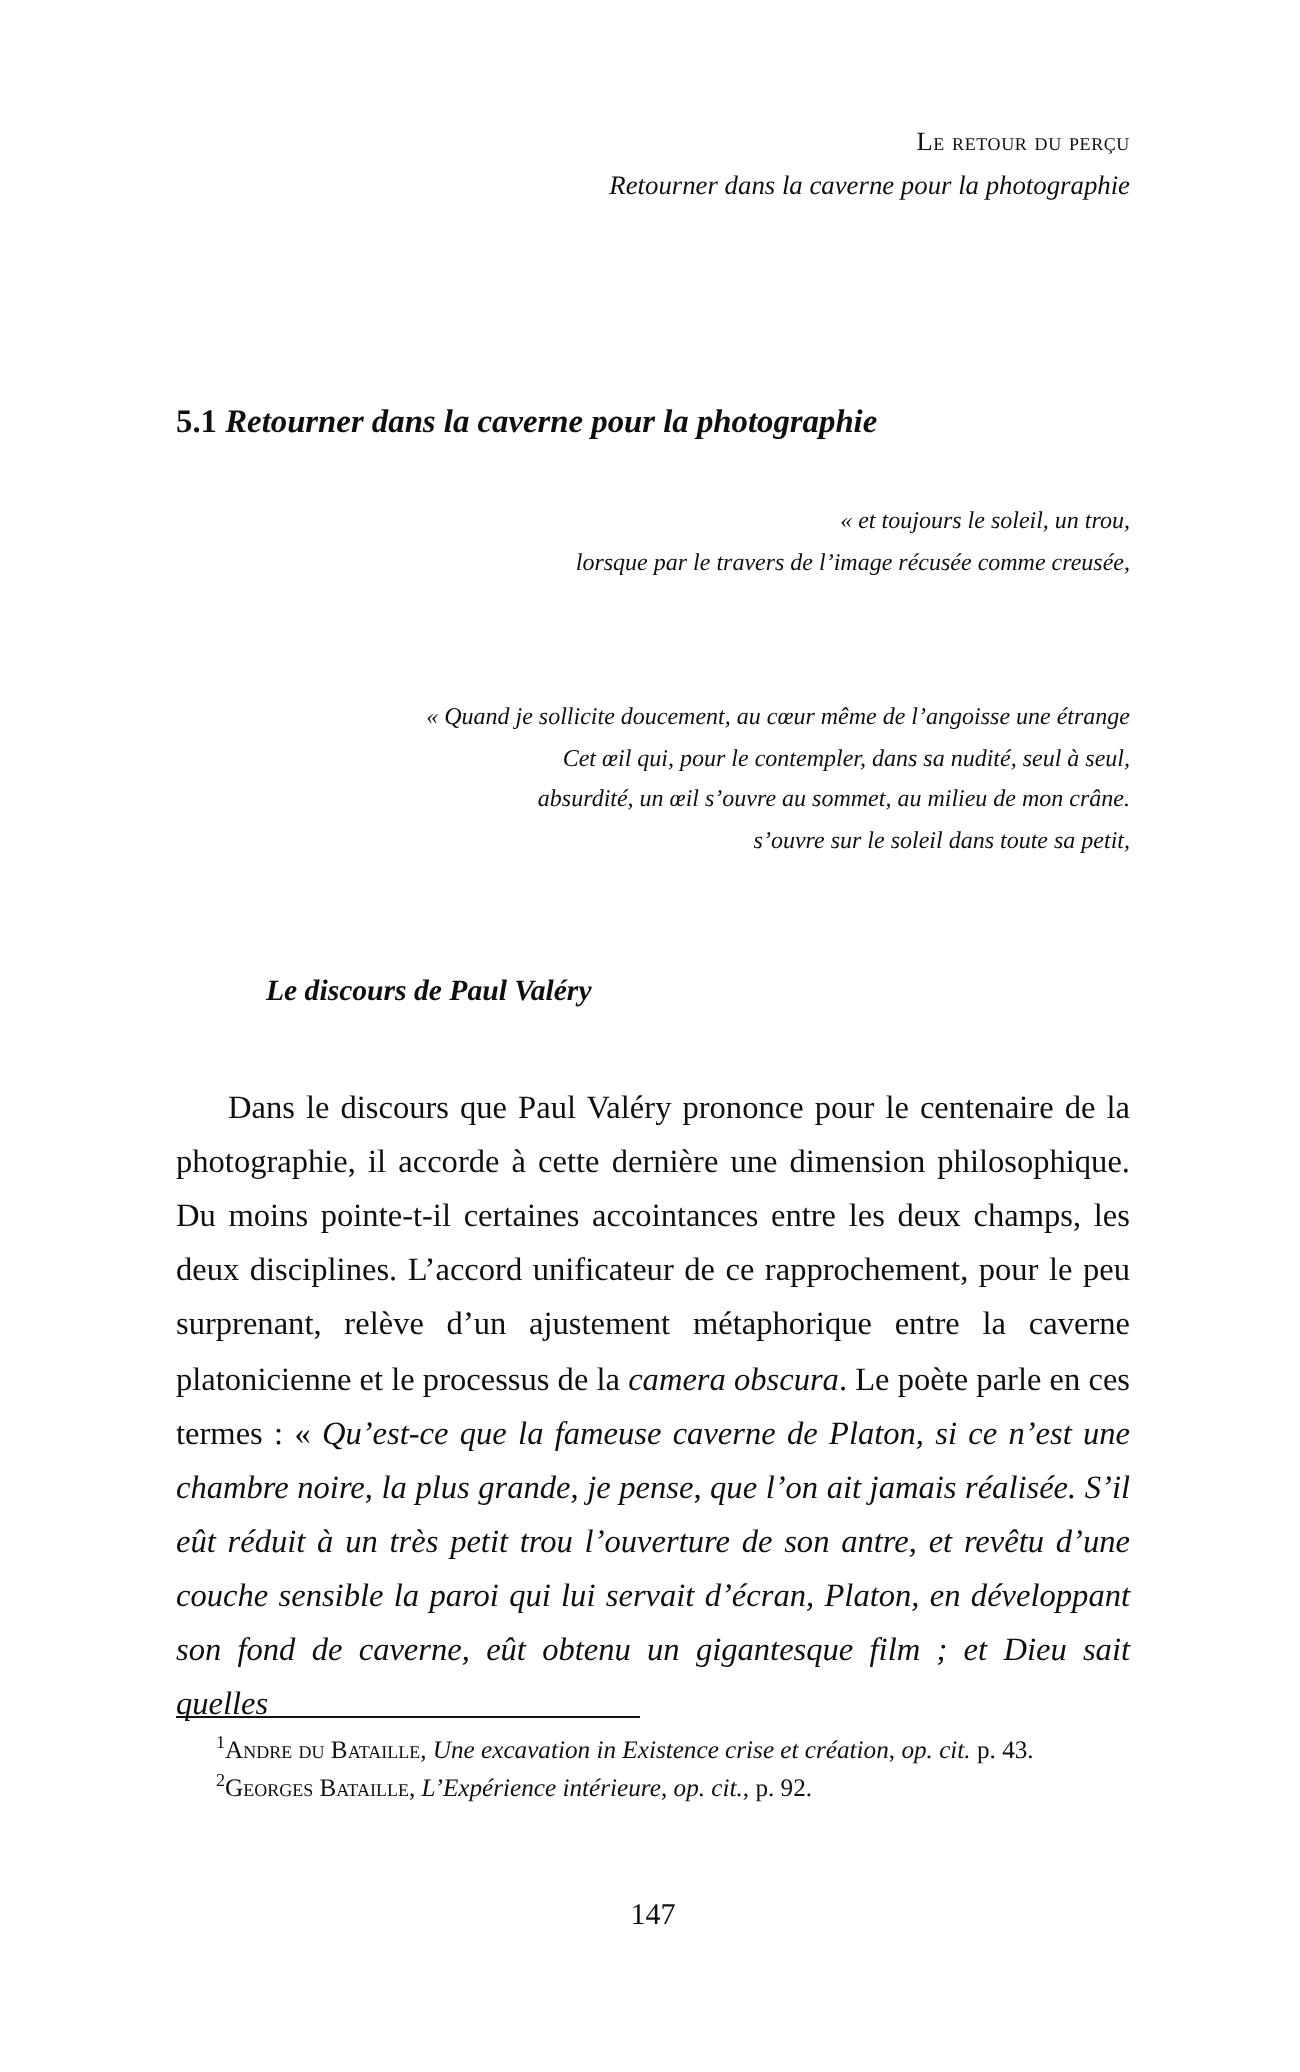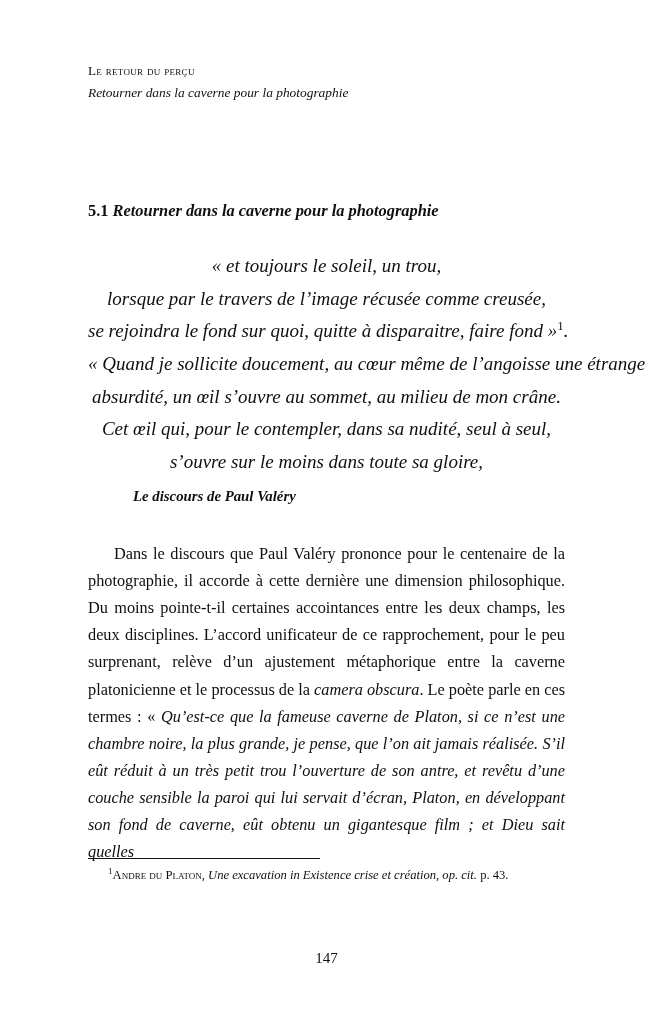--- a/index.html
+++ b/index.html
@@ -18,21 +18,21 @@
     color: #100f0d;
     -webkit-font-smoothing: antialiased;
   }
 
   
   .running-head {
     position: absolute;
     left: 88px;
     top: 62px;
     width: 477px;
-    text-align: left;
+    text-align: right;
   }
   .rh-title {
     font-size: 13.2px;
     font-variant: small-caps;
     letter-spacing: 0.3px;
     line-height: 1.35;
   }
   .rh-subtitle {
     font-size: 13.4px;
     font-style: italic;
@@ -56,22 +56,22 @@
   .section-heading .ttl {
     font-style: italic;
   }
 
   
   .epigraph {
     position: absolute;
     left: 88px;
     width: 477px;
     font-style: italic;
-    font-size: 19px;
-    text-align: center;
+    font-size: 12px;
+    text-align: right;
     line-height: 1.72;
   }
   .epigraph.one { top: 250px; }
   .epigraph.two { top: 348px; }
   .epigraph div { white-space: nowrap; }
   sup {
     font-size: 0.68em;
     vertical-align: super;
     line-height: 0;
     font-style: normal;
@@ -154,35 +154,35 @@
     <div class="rh-subtitle">Retourner dans la caverne pour la photographie</div>
   </div>
 
   <div class="section-heading">
     <span class="num">5.1</span><span> </span><span class="ttl">Retourner dans la caverne pour la photographie</span>
   </div>
 
   <div class="epigraph one">
     <div>« et toujours le soleil, un trou,</div>
     <div>lorsque par le travers de l’image récusée comme creusée,</div>
-    <div><span>se rejoindra le fond sur quoi, quitte à disparaitre, faire fond »</span><sup>1</sup><span>.</span></div>
   </div>
 
   <div class="epigraph two">
     <div>« Quand je sollicite doucement, au cœur même de l’angoisse une étrange</div>
+    <div>Cet œil qui, pour le contempler, dans sa nudité, seul à seul,</div>
     <div>absurdité, un œil s’ouvre au sommet, au milieu de mon crâne.</div>
-    <div>Cet œil qui, pour le contempler, dans sa nudité, seul à seul,</div>
-    <div>s’ouvre sur le moins dans toute sa gloire,</div>
+    <div>s’ouvre sur le soleil dans toute sa petit,</div>
   </div>
 
   <div class="subsection-heading">Le discours de Paul Valéry</div>
 
   <p class="body-text"><span>Dans le discours que Paul Valéry prononce pour le centenaire de la photographie, il accorde à cette dernière une dimension philosophique. Du moins pointe-t-il certaines accointances entre les deux champs, les deux disciplines. L’accord unificateur de ce rapprochement, pour le peu surprenant, relève d’un ajustement métaphorique entre la caverne platonicienne et le processus de la </span><i>camera obscura</i><span>. Le poète parle en ces termes : « </span><i>Qu’est-ce que la fameuse caverne de Platon, si ce n’est une chambre noire, la plus grande, je pense, que l’on ait jamais réalisée. S’il eût réduit à un très petit trou l’ouverture de son antre, et revêtu d’une couche sensible la paroi qui lui servait d’écran, Platon, en développant son fond de caverne, eût obtenu un gigantesque film ; et Dieu sait quelles</i></p>
 
   <div class="footnote-rule"></div>
 
   <div class="footnotes">
-    <div class="footnote"><sup>1</sup><span class="sc">Andre du Platon</span><span>, </span><i>Une excavation in Existence crise et création</i><span>, </span><i>op. cit.</i><span> p. 43.</span></div>
+    <div class="footnote"><sup>1</sup><span class="sc">Andre du Bataille</span><span>, </span><i>Une excavation in Existence crise et création</i><span>, </span><i>op. cit.</i><span> p. 43.</span></div>
+    <div class="footnote"><sup>2</sup><span class="sc">Georges Bataille</span><span>, </span><i>L’Expérience intérieure</i><span>, </span><i>op. cit.</i><span>, p. 92.</span></div>
   </div>
 
   <div class="folio">147</div>
 
 </div>
 
 </body></html>

